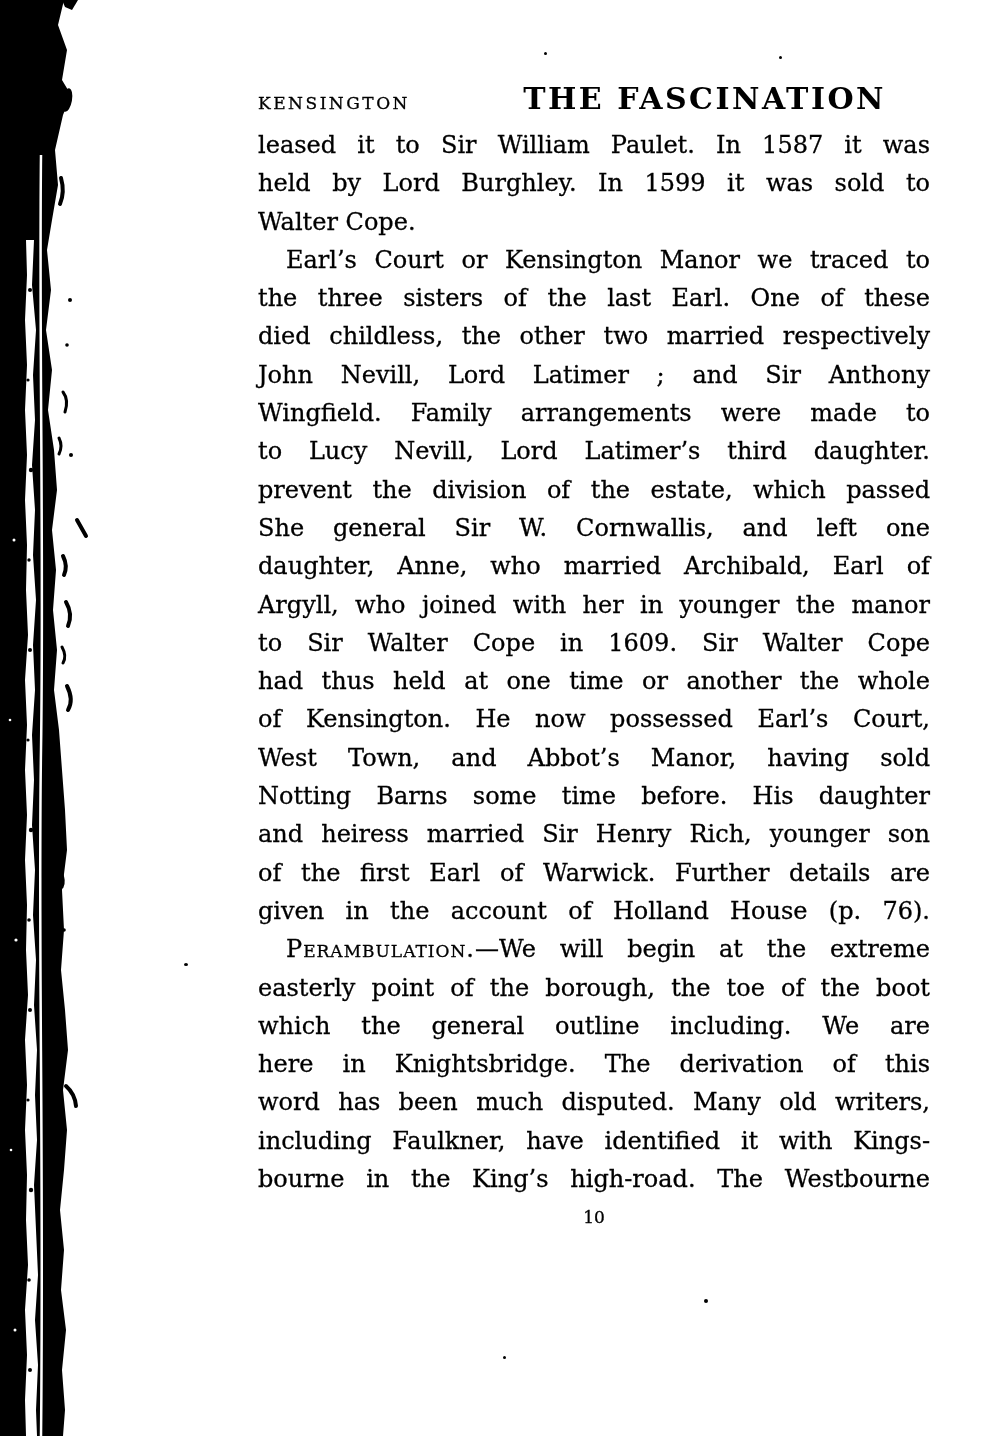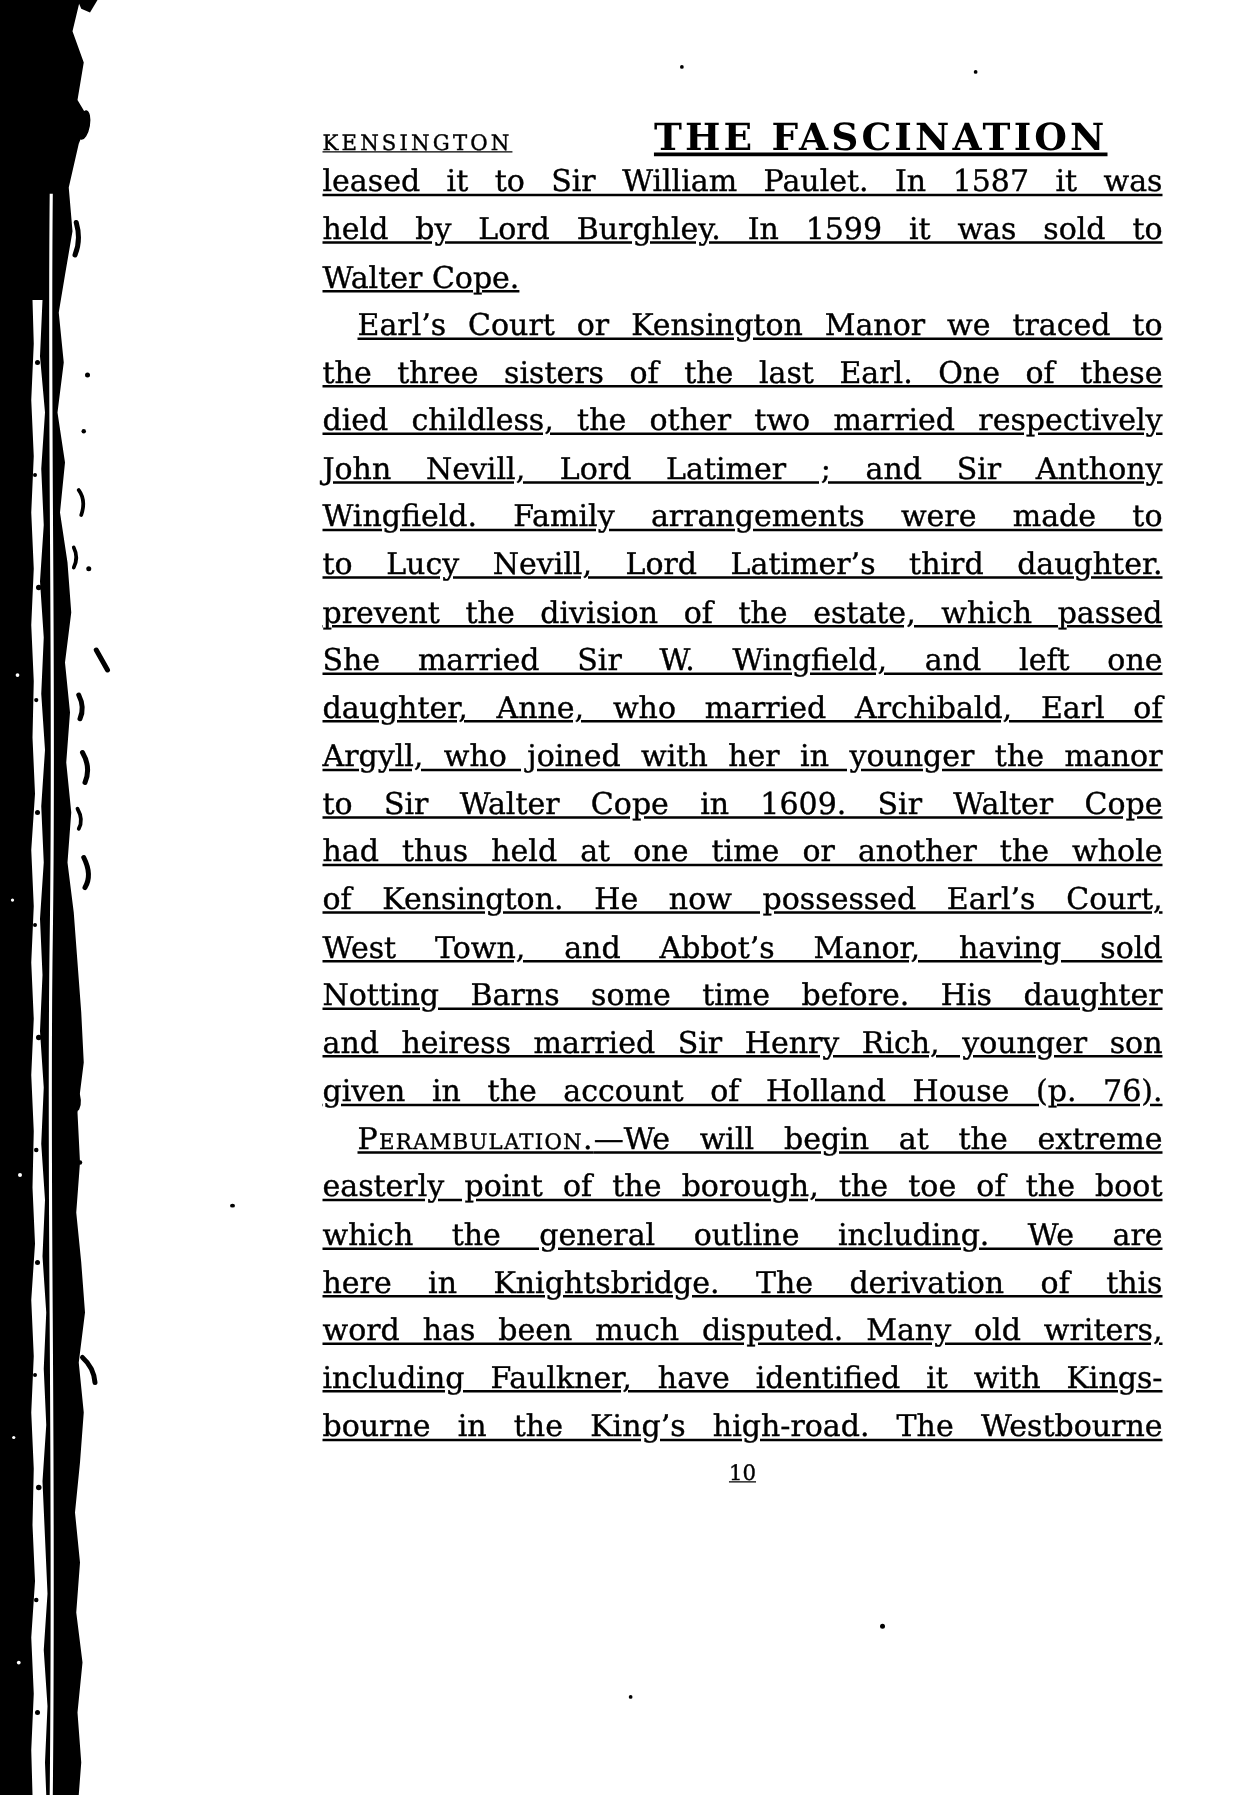--- a/index.html
+++ b/index.html
@@ -2,27 +2,27 @@
 <html><head>
 <meta charset="utf-8">
 <style>
   html, body { margin:0; padding:0; background:#ffffff; }
   .page {
     position:relative; width:1000px; height:1436px;
     background:#ffffff; overflow:hidden; color:#000000;
     font-family:"DejaVu Serif", "Liberation Serif", serif;
   }
   .gutter { position:absolute; left:0; top:0; display:block; }
-  .content { position:absolute; left:258px; top:80px; width:672px;text-decoration:underline; }
+  .content { position:absolute; left:258px; top:80px; width:672px; }
   .header-row {
     display:flex; justify-content:space-between; align-items:baseline;
     height:38px; line-height:38px; padding-right:44px;
   }
   .head-left  { font-size:17px; letter-spacing:2.5px; font-weight:normal; -webkit-text-stroke:0.3px #000; }
-  .head-right { font-size:30px; font-weight:bold; letter-spacing:2.5px;margin-top:12px; }
+  .head-right { font-size:30px; font-weight:bold; letter-spacing:2.5px; }
   .body { margin-top:8px; }
   .line {
     height:38.3px; line-height:38.3px; font-size:24px;
     text-align:justify; text-align-last:justify;
     -webkit-text-stroke:0.3px #000;
   }
   .line.indent { text-indent:28px; }
   .line.last-left { text-align-last:left; }
   .smallcaps { font-variant:small-caps; letter-spacing:1px; }
   .page-number { height:38.3px; line-height:38.3px; font-size:17px; text-align:center; -webkit-text-stroke:0.3px #000; }
@@ -102,29 +102,30 @@
         <div class="line">leased it to Sir William Paulet. In 1587 it was</div>
         <div class="line">held by Lord Burghley. In 1599 it was sold to</div>
         <div class="line last-left">Walter Cope.</div>
         <div class="line indent">Earl’s Court or Kensington Manor we traced to</div>
         <div class="line">the three sisters of the last Earl. One of these</div>
         <div class="line">died childless, the other two married respectively</div>
         <div class="line">John Nevill, Lord Latimer ; and Sir Anthony</div>
         <div class="line">Wingfield. Family arrangements were made to</div>
         <div class="line">to Lucy Nevill, Lord Latimer’s third daughter.</div>
         <div class="line">prevent the division of the estate, which passed</div>
-        <div class="line">She married Sir W. Wingfield, and left one</div>
+        <div class="line">She general Sir W. Cornwallis, and left one</div>
         <div class="line">daughter, Anne, who married Archibald, Earl of</div>
         <div class="line">Argyll, who joined with her in younger the manor</div>
         <div class="line">to Sir Walter Cope in 1609. Sir Walter Cope</div>
         <div class="line">had thus held at one time or another the whole</div>
         <div class="line">of Kensington. He now possessed Earl’s Court,</div>
         <div class="line">West Town, and Abbot’s Manor, having sold</div>
         <div class="line">Notting Barns some time before. His daughter</div>
         <div class="line">and heiress married Sir Henry Rich, younger son</div>
+        <div class="line">of the first Earl of Warwick. Further details are</div>
         <div class="line">given in the account of Holland House (p. 76).</div>
         <div class="line indent"><span class="smallcaps">Perambulation.</span>—We will begin at the extreme</div>
         <div class="line">easterly point of the borough, the toe of the boot</div>
         <div class="line">which the general outline including. We are</div>
         <div class="line">here in Knightsbridge. The derivation of this</div>
         <div class="line">word has been much disputed. Many old writers,</div>
         <div class="line">including Faulkner, have identified it with Kings-</div>
         <div class="line">bourne in the King’s high-road. The Westbourne</div>
       </div>
     <div class="page-number">10</div>

